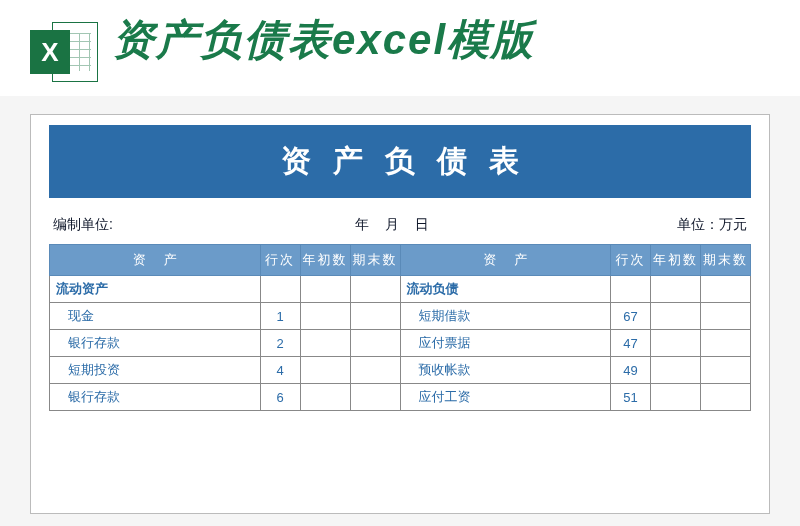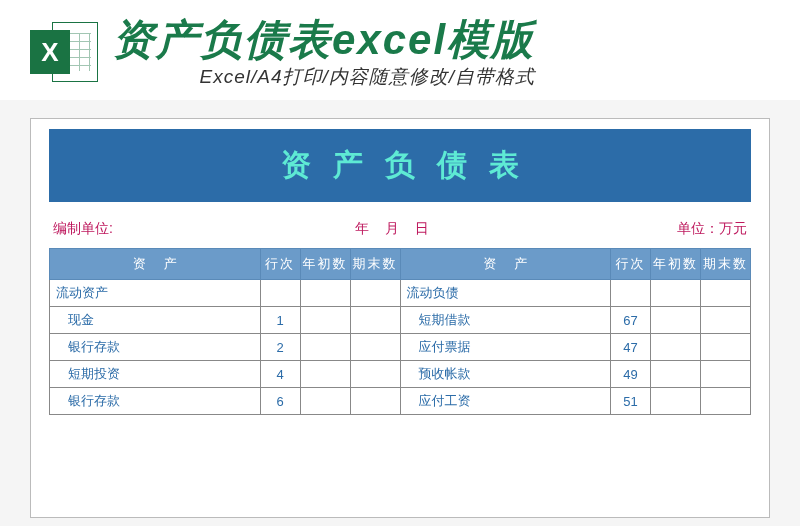--- a/index.html
+++ b/index.html
@@ -77,32 +77,32 @@
       border: 1px solid #bbb;
       height: 400px;
       padding-top: 10px;
       overflow: hidden;
     }
     .sheet-inner {
       margin: 0 18px;
     }
     .banner {
       background: #2c6ca8;
-      color: #5eead4;
+      color: #ffffff;
       text-align: center;
       font-size: 30px;
       font-weight: bold;
       letter-spacing: 22px;
       padding: 16px 0;
       text-indent: 22px;
     }
     .meta-row {
       display: flex;
       justify-content: space-between;
-      color: #be185d;
+      color: #0f172a;
       font-size: 14px;
       padding: 18px 4px 10px 4px;
       font-weight: 500;
     }
     .meta-date { letter-spacing: 6px; }
     table {
       width: 100%;
       border-collapse: collapse;
       font-size: 13px;
     }
@@ -114,36 +114,35 @@
       border: 1px solid #5a8ab8;
       letter-spacing: 2px;
     }
     th.wide { letter-spacing: 18px; text-indent: 18px; }
     td {
       border: 1px solid #888;
       padding: 4px 6px;
       color: #2c6ca8;
       height: 22px;
     }
-    td.section { font-weight: 400; }
+    td.section { font-weight: 700; }
     td.indent { padding-left: 18px; }
     td.num { text-align: center; width: 40px; }
     td.val { width: 50px; }
   </style>
 </head>
 <body>
 
 <div class="header">
   <div class="excel-icon">
     <div class="sheet"></div>
     <div class="badge">X</div>
   </div>
   <div class="title-group">
     <div class="main-title">资产负债表excel模版</div>
-    <div class="sub-title">Excel/A4打印/内容随意修改/自带格式</div>
   </div>
 </div>
 
 <div class="sheet-wrap">
   <div class="sheet-inner">
     <div class="banner">资产负债表</div>
 
     <div class="meta-row">
       <span>编制单位:</span>
       <span class="meta-date">年 月 日</span>

